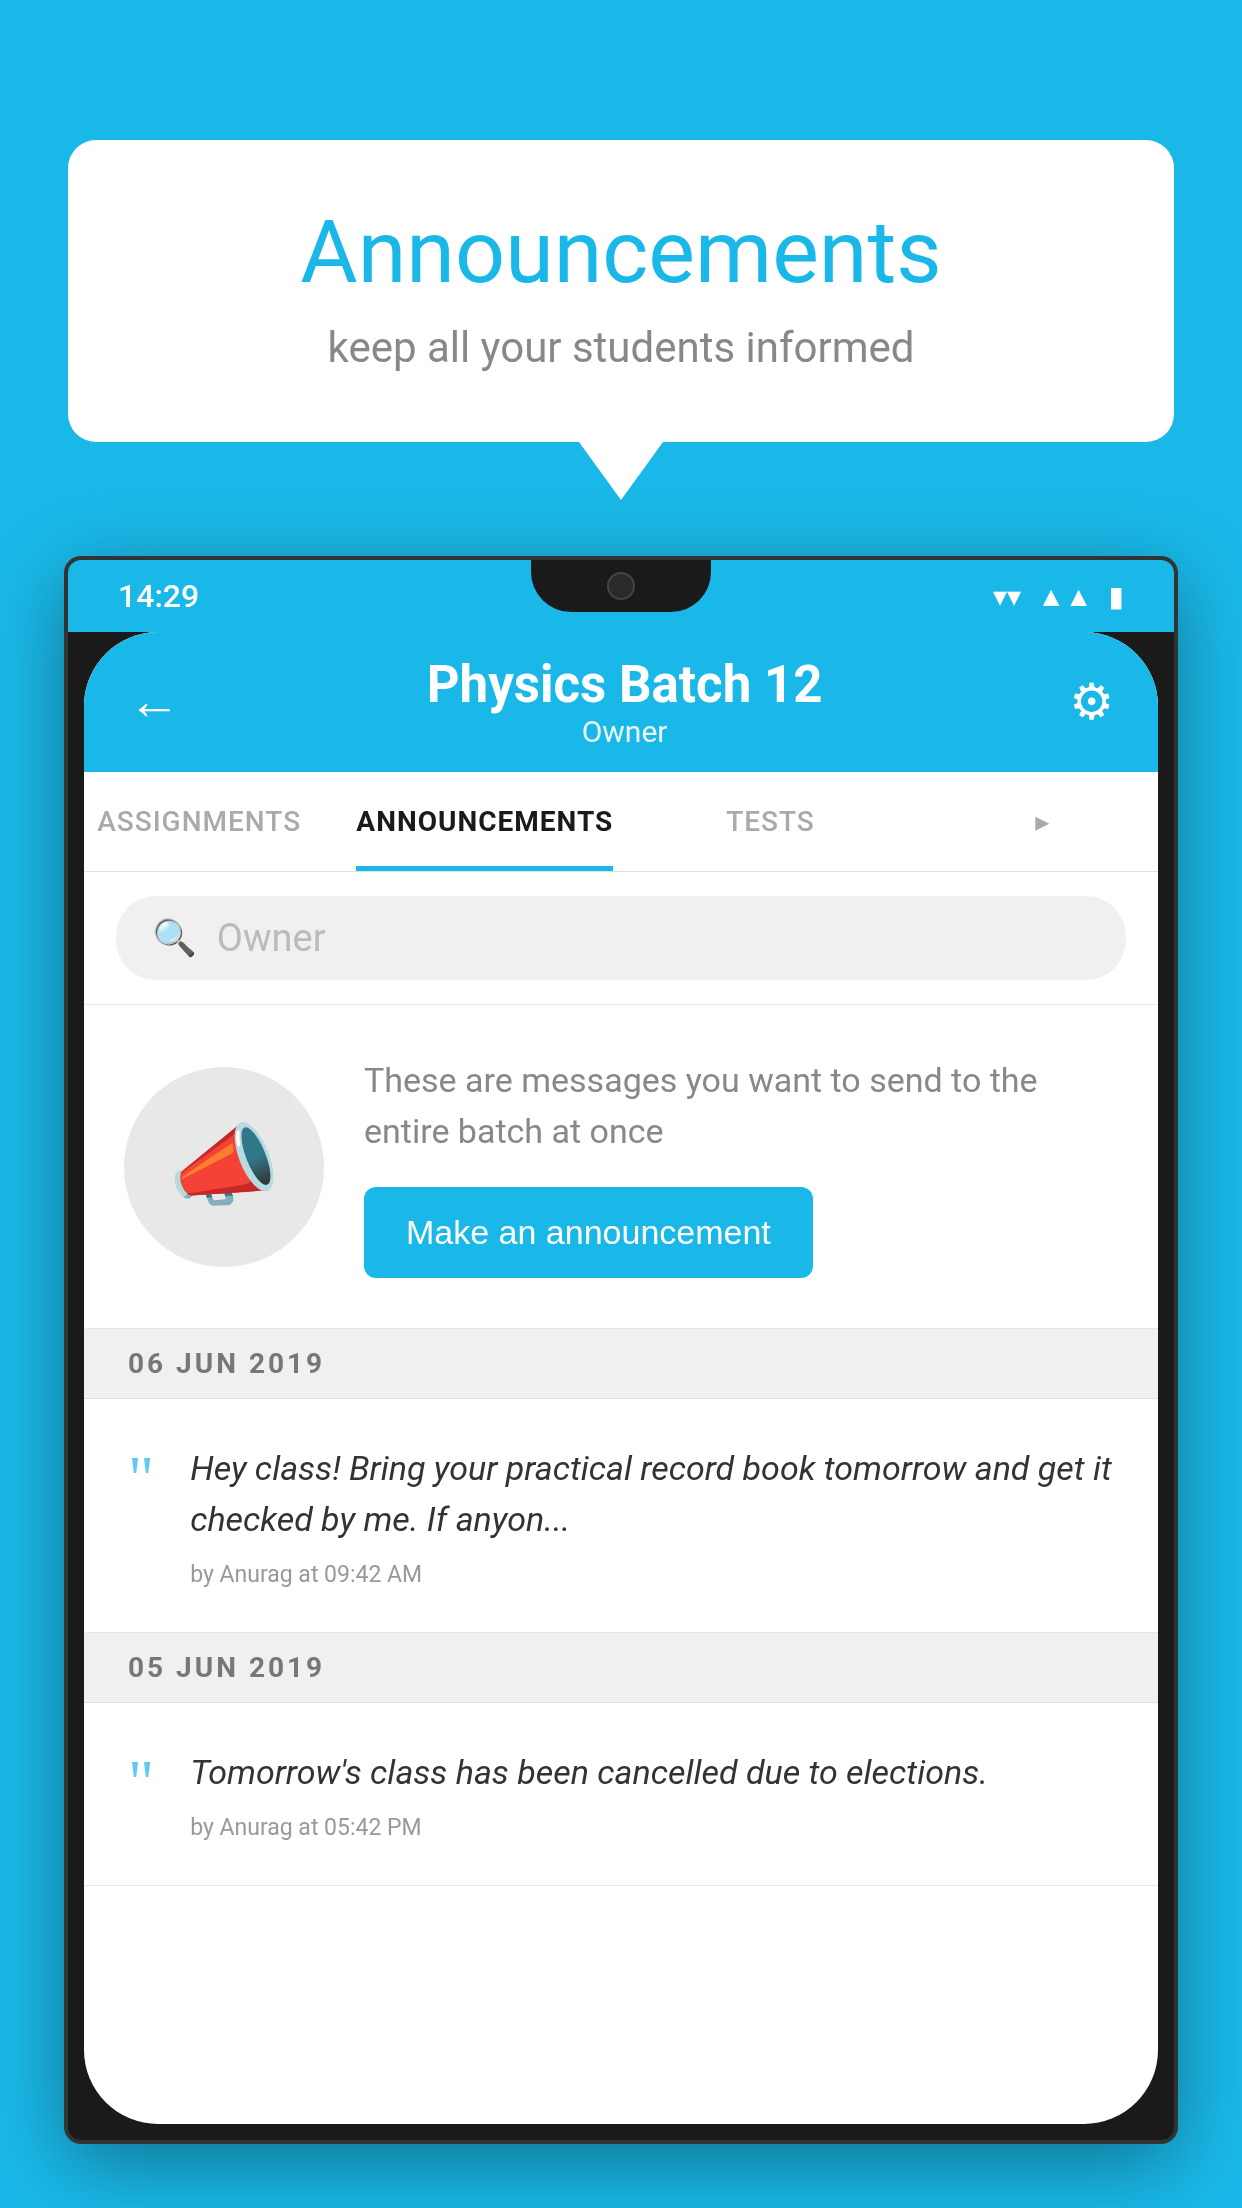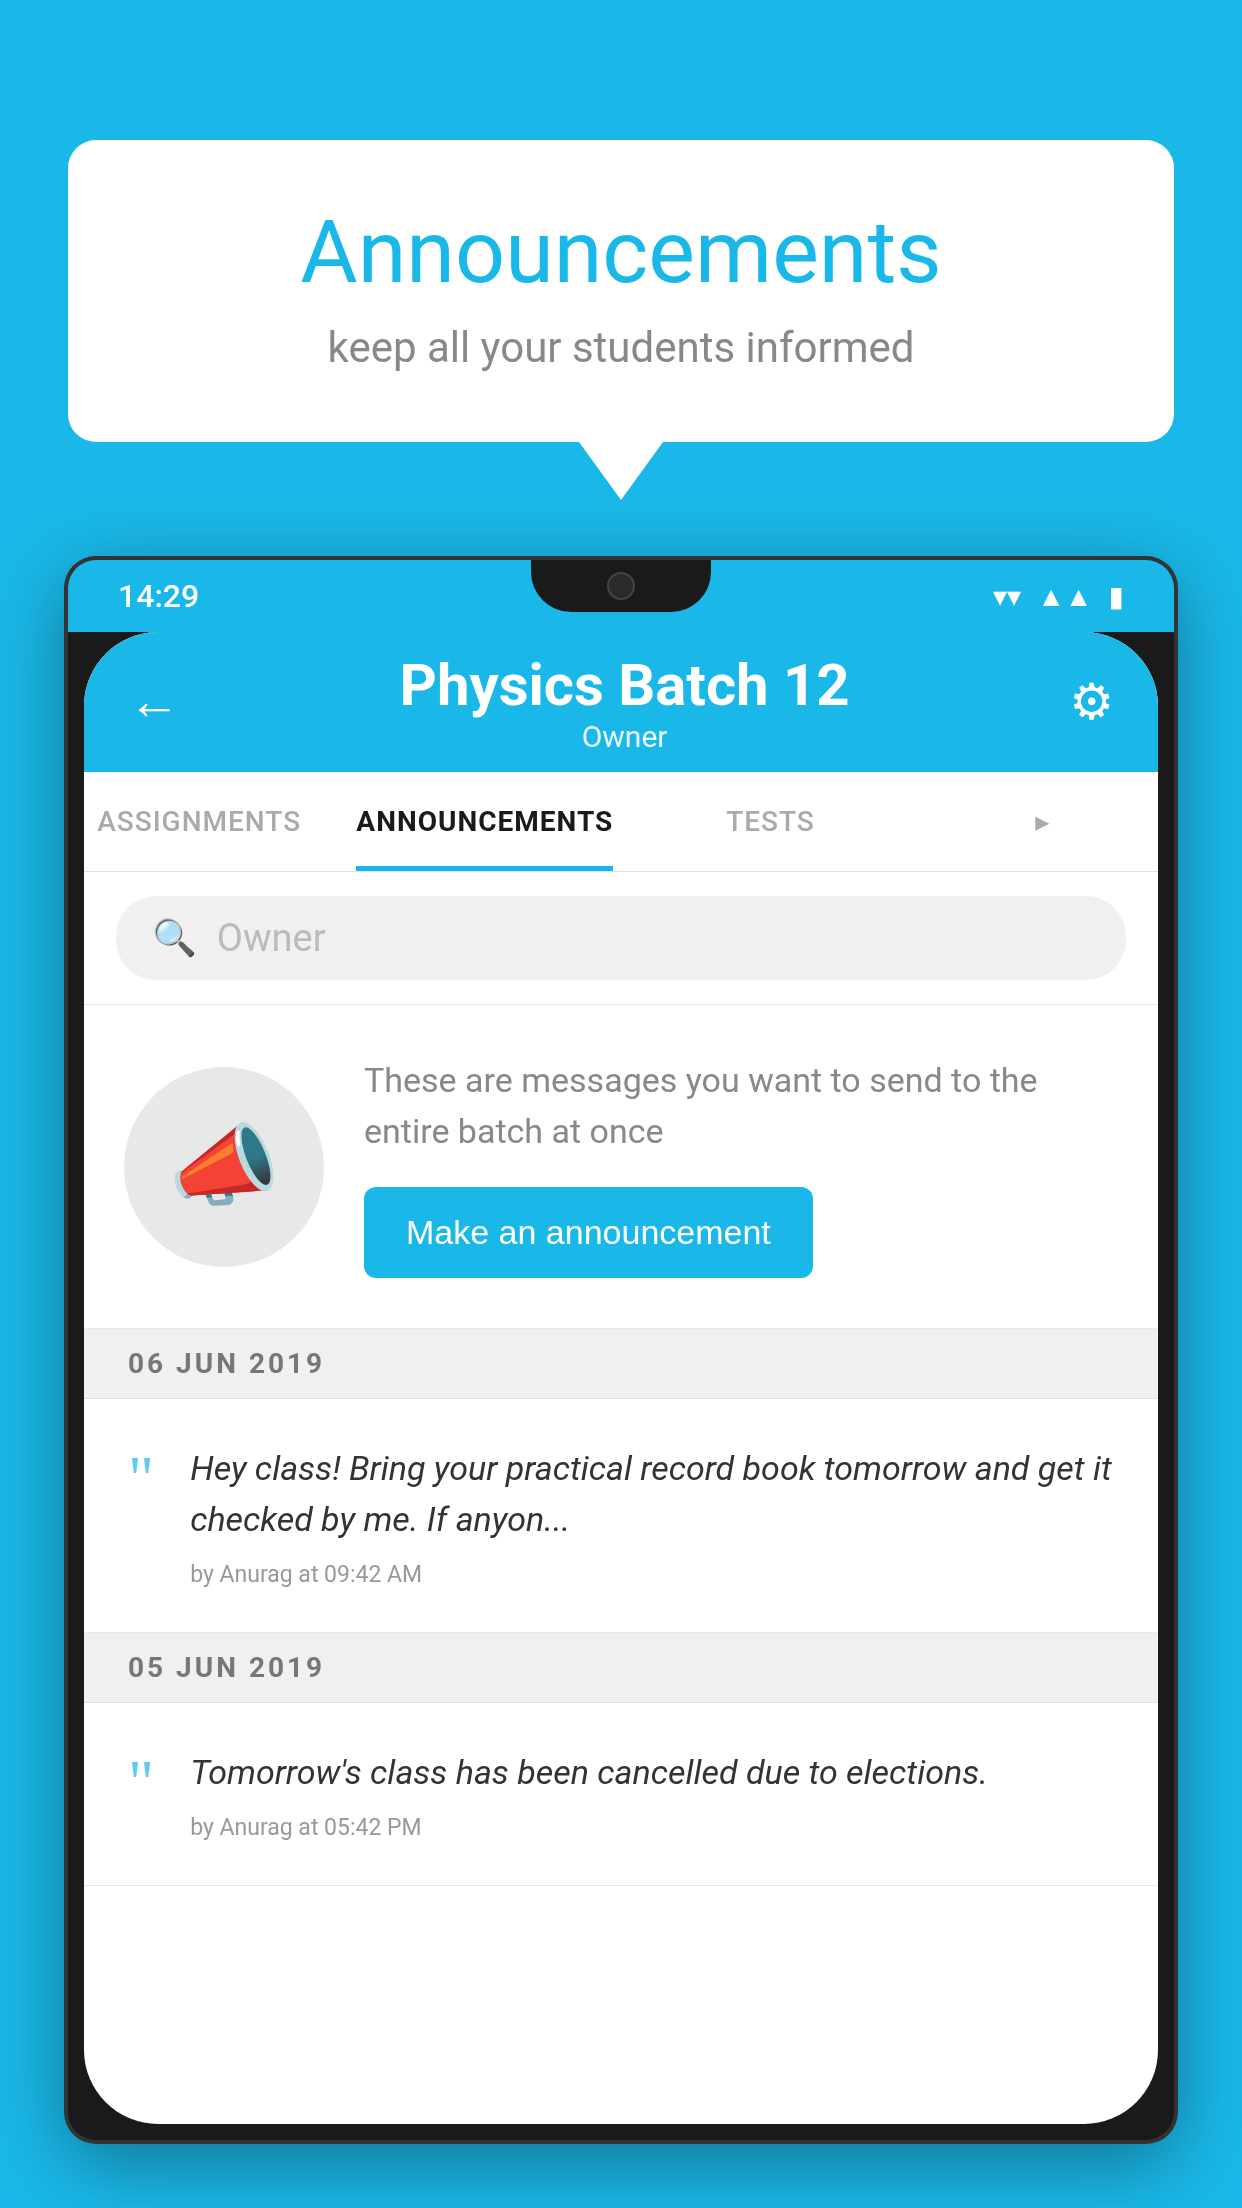--- a/index.html
+++ b/index.html
@@ -61,21 +61,21 @@
       top: 560px;
       left: 68px;
       right: 68px;
       bottom: 0;
     }
 
     .phone {
       width: 100%;
       height: 1580px;
       background: #1a1a1a;
-      border-radius: 28px;
+      border-radius: 13px;
       position: relative;
       overflow: hidden;
       box-shadow: 0 0 0 4px #333, 0 20px 80px rgba(0,0,0,0.4);
     }
 
     
     .phone-status-bar {
       background: #1ab8e8;
       height: 72px;
       display: flex;
@@ -142,21 +142,21 @@
       font-size: 52px;
       line-height: 1;
     }
 
     .header-center {
       text-align: center;
     }
 
     .header-title {
       color: white;
-      font-size: 58px;
+      font-size: 51px;
       font-weight: 700;
     }
 
     .header-subtitle {
       color: white;
       font-size: 30px;
       font-weight: 400;
       opacity: 0.9;
     }
 

